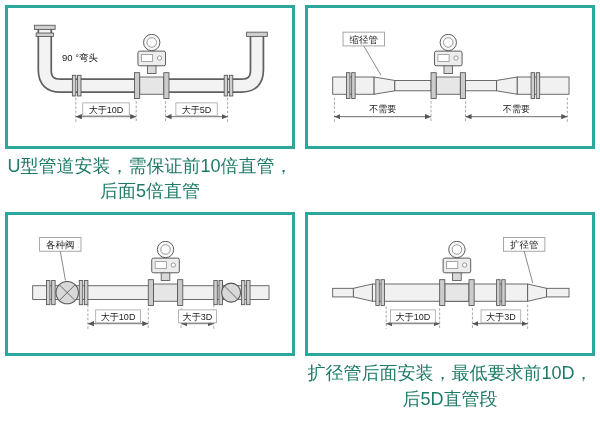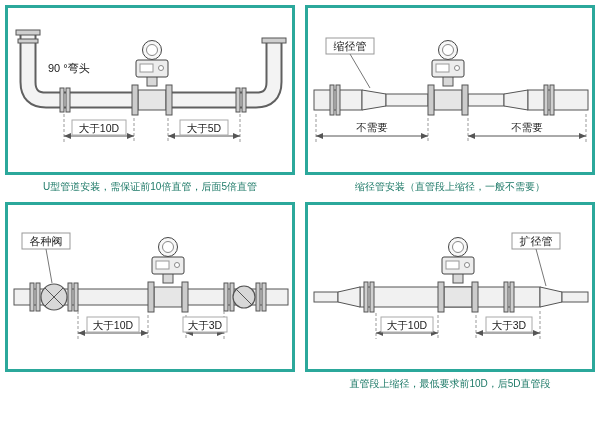--- a/index.html
+++ b/index.html
@@ -9,28 +9,28 @@
     font-family:"Liberation Sans","DejaVu Sans",sans-serif;
   }
   .page { width:600px; height:429px; padding:5px 5px 0 5px; background:#fff; }
   .grid {
     display:grid;
     grid-template-columns:290px 290px;
     column-gap:10px; row-gap:6px;
   }
   .panel { display:flex; flex-direction:column; }
   .diagram-box {
-    width:290px; height:170px;
+    width:290px; height:144px;
     border:3px solid var(--panel-border,#2BA89B);
     background:#fff; overflow:hidden;
   }
   .diagram-box svg { width:100%; height:100%; display:block; }
   .caption {
     color:var(--caption-text,#1E7A68);
-    font-size:10px; line-height:1.4;
+    font-size:18px; line-height:1.4;
     text-align:center; padding:5px 2px 2px 2px;
   }
   
   .pipe  { fill:#f1f1f1; stroke:#555; stroke-width:1; }
   .fl    { fill:#cfcfcf; stroke:#555; stroke-width:1; }
   .valve { fill:#d8d8d8; stroke:#555; stroke-width:1.2; }
   .thin  { stroke:#555; stroke-width:1; }
   .ext   { stroke:#999; stroke-width:1; stroke-dasharray:3,2; }
   .dim   { stroke:#555; stroke-width:1; }
   .dimbox{ fill:#fff; stroke:#aaa; stroke-width:1; }
@@ -131,21 +131,20 @@
             <text class="dimtxt" x="64" y="121">不需要</text>
           </g>
           <g>
             <line class="ext" x1="160" y1="108" x2="160" y2="132"></line>
             <line class="ext" x1="278" y1="104" x2="278" y2="132"></line>
             <line class="dim" x1="160" y1="126" x2="278" y2="126" marker-start="url(#aS)" marker-end="url(#aE)"></line>
             <text class="dimtxt" x="219" y="121">不需要</text>
           </g>
         </svg>
       </div>
-      <p class="caption">缩径管安装（直管段上缩径，一般不需要）</p>
     </section>
 
     <section class="panel">
       <div class="diagram-box">
         <svg viewBox="0 0 284 160">
           <g>
             <rect class="pipe" x="6" y="82" width="274" height="16"></rect>
           </g>
           <g>
             <rect class="fl" x="22" y="76" width="4" height="28"></rect>
@@ -217,17 +216,17 @@
           </g>
           <g>
             <line class="ext" x1="168" y1="108" x2="168" y2="132"></line>
             <line class="ext" x1="232" y1="104" x2="232" y2="132"></line>
             <line class="dim" x1="168" y1="126" x2="232" y2="126" marker-start="url(#aS)" marker-end="url(#aE)"></line>
             <rect class="dimbox" x="178" y="110" width="46" height="15"></rect>
             <text class="dimtxt" x="201" y="121.5">大于3D</text>
           </g>
         </svg>
       </div>
-      <p class="caption">直管段上缩径，最低要求前10D，后5D直管段</p>
+      <p class="caption">扩径管后面安装，最低要求前10D，后5D直管段</p>
     </section>
 
   </div>
 </div>
 
 </body></html>

